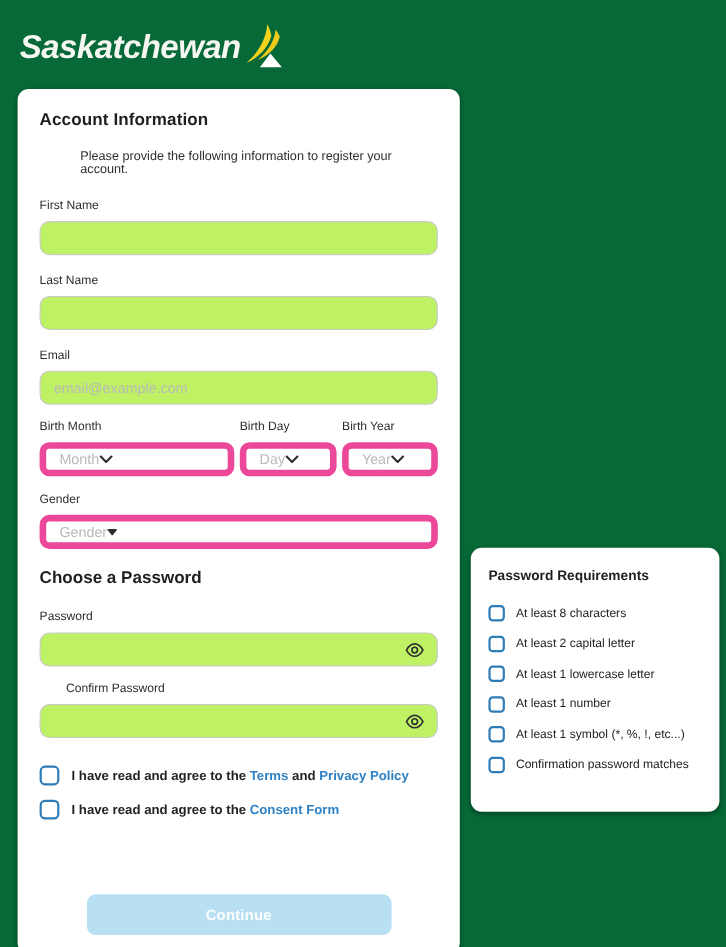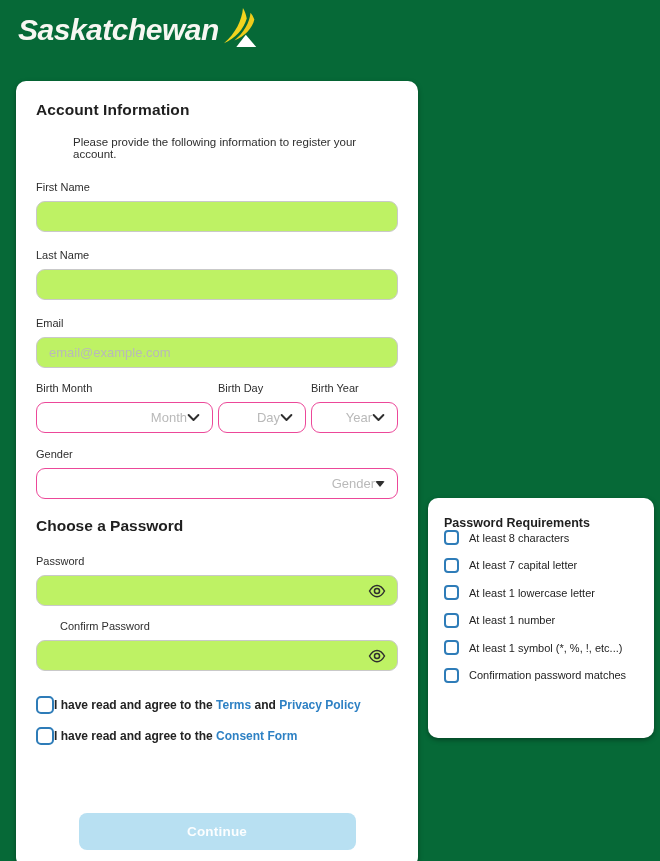--- a/index.html
+++ b/index.html
@@ -6,21 +6,21 @@
   html, body { width: 660px; height: 861px; }
   body {
     font-family: "Liberation Sans", sans-serif;
     background: #066937;
     position: relative;
     overflow: hidden;
   }
   .page { position: absolute; inset: 0; width: 660px; height: 861px; background: #066937; }
 
   
-  .header { position: absolute; left: 18px; top: 6px; height: 48px; display: flex; align-items: center; }
+  .header { position: absolute; left: 18px; top: 20px; height: 48px; display: flex; align-items: center; }
   .logo-text {
     color: #f7f7f2;
     font-size: 30px;
     font-style: italic;
     font-weight: 600;
     letter-spacing: -0.5px;
     line-height: 1;
     padding-right: 2px;
   }
   .logo-sheaf { width: 38px; height: 42px; margin-left: 2px; margin-top: -2px; }
@@ -55,26 +55,26 @@
     display: block;
   }
   .text-input::placeholder { color: #b9b9b9; }
 
   .mt-label { margin-top: 17px; }
   .mt-input { margin-top: 8px; }
 
   
   .select-box {
     height: 31px;
-    border: 1px solid #ec4899;
+    border: 6px solid #ec4899;
     border-radius: 9px;
     background: #fff;
     display: flex;
     align-items: center;
-    justify-content: flex-end;
+    justify-content: flex-start;
     padding: 0 12px;
     cursor: pointer;
   }
   .select-placeholder { font-size: 13px; color: #b9b9b9; }
   .chevron-svg { width: 13px; height: 13px; flex: 0 0 auto; }
   .caret-down {
     width: 0; height: 0;
     border-left: 5px solid transparent;
     border-right: 5px solid transparent;
     border-top: 6px solid #2e2e2e;
@@ -104,21 +104,21 @@
   .agree-row { display: flex; align-items: center; margin-top: 13px; }
   .agree-row.first { margin-top: 25px; }
   .checkbox {
     width: 18px; height: 18px;
     border: 2px solid #2e7cb8;
     border-radius: 5px;
     background: #fff;
     flex: 0 0 auto;
     cursor: pointer;
   }
-  .agree-text { font-size: 12px; color: #232323; font-weight: 600; }
+  .agree-text { font-size: 12px; color: #232323; margin-left: 11px; font-weight: 600; }
   .agree-text .lnk { color: #2e81c4; font-weight: 600; text-decoration: none; cursor: pointer; }
 
   
   .continue-btn {
     display: block;
     margin: 68px auto 0 auto;
     width: 277px;
     height: 37px;
     background: #b8e0f2;
     border: none;
@@ -126,21 +126,21 @@
     color: rgba(255,255,255,0.95);
     font-family: "Liberation Sans", sans-serif;
     font-size: 13.5px;
     font-weight: 700;
     letter-spacing: 0.2px;
     cursor: default;
   }
 
   
   .req-title { font-size: 12.5px; font-weight: 700; color: #1f1f1f; }
-  .req-list { }
+  .req-list { margin-top: 20px; }
   .req-row { display: flex; align-items: center; margin-bottom: 12.5px; }
   .req-row:last-child { margin-bottom: 0; }
   .req-checkbox {
     width: 15px; height: 15px;
     border: 2px solid #2e7cb8;
     border-radius: 4px;
     background: #fff;
     flex: 0 0 auto;
     cursor: pointer;
   }
@@ -256,21 +256,21 @@
 
   <div class="card req-card">
     <div class="req-title">Password Requirements</div>
     <div class="req-list">
       <div class="req-row">
         <div class="req-checkbox"></div>
         <span class="req-text">At least 8 characters</span>
       </div>
       <div class="req-row">
         <div class="req-checkbox"></div>
-        <span class="req-text">At least 7 capital letter</span>
+        <span class="req-text">At least 2 capital letter</span>
       </div>
       <div class="req-row">
         <div class="req-checkbox"></div>
         <span class="req-text">At least 1 lowercase letter</span>
       </div>
       <div class="req-row">
         <div class="req-checkbox"></div>
         <span class="req-text">At least 1 number</span>
       </div>
       <div class="req-row">

